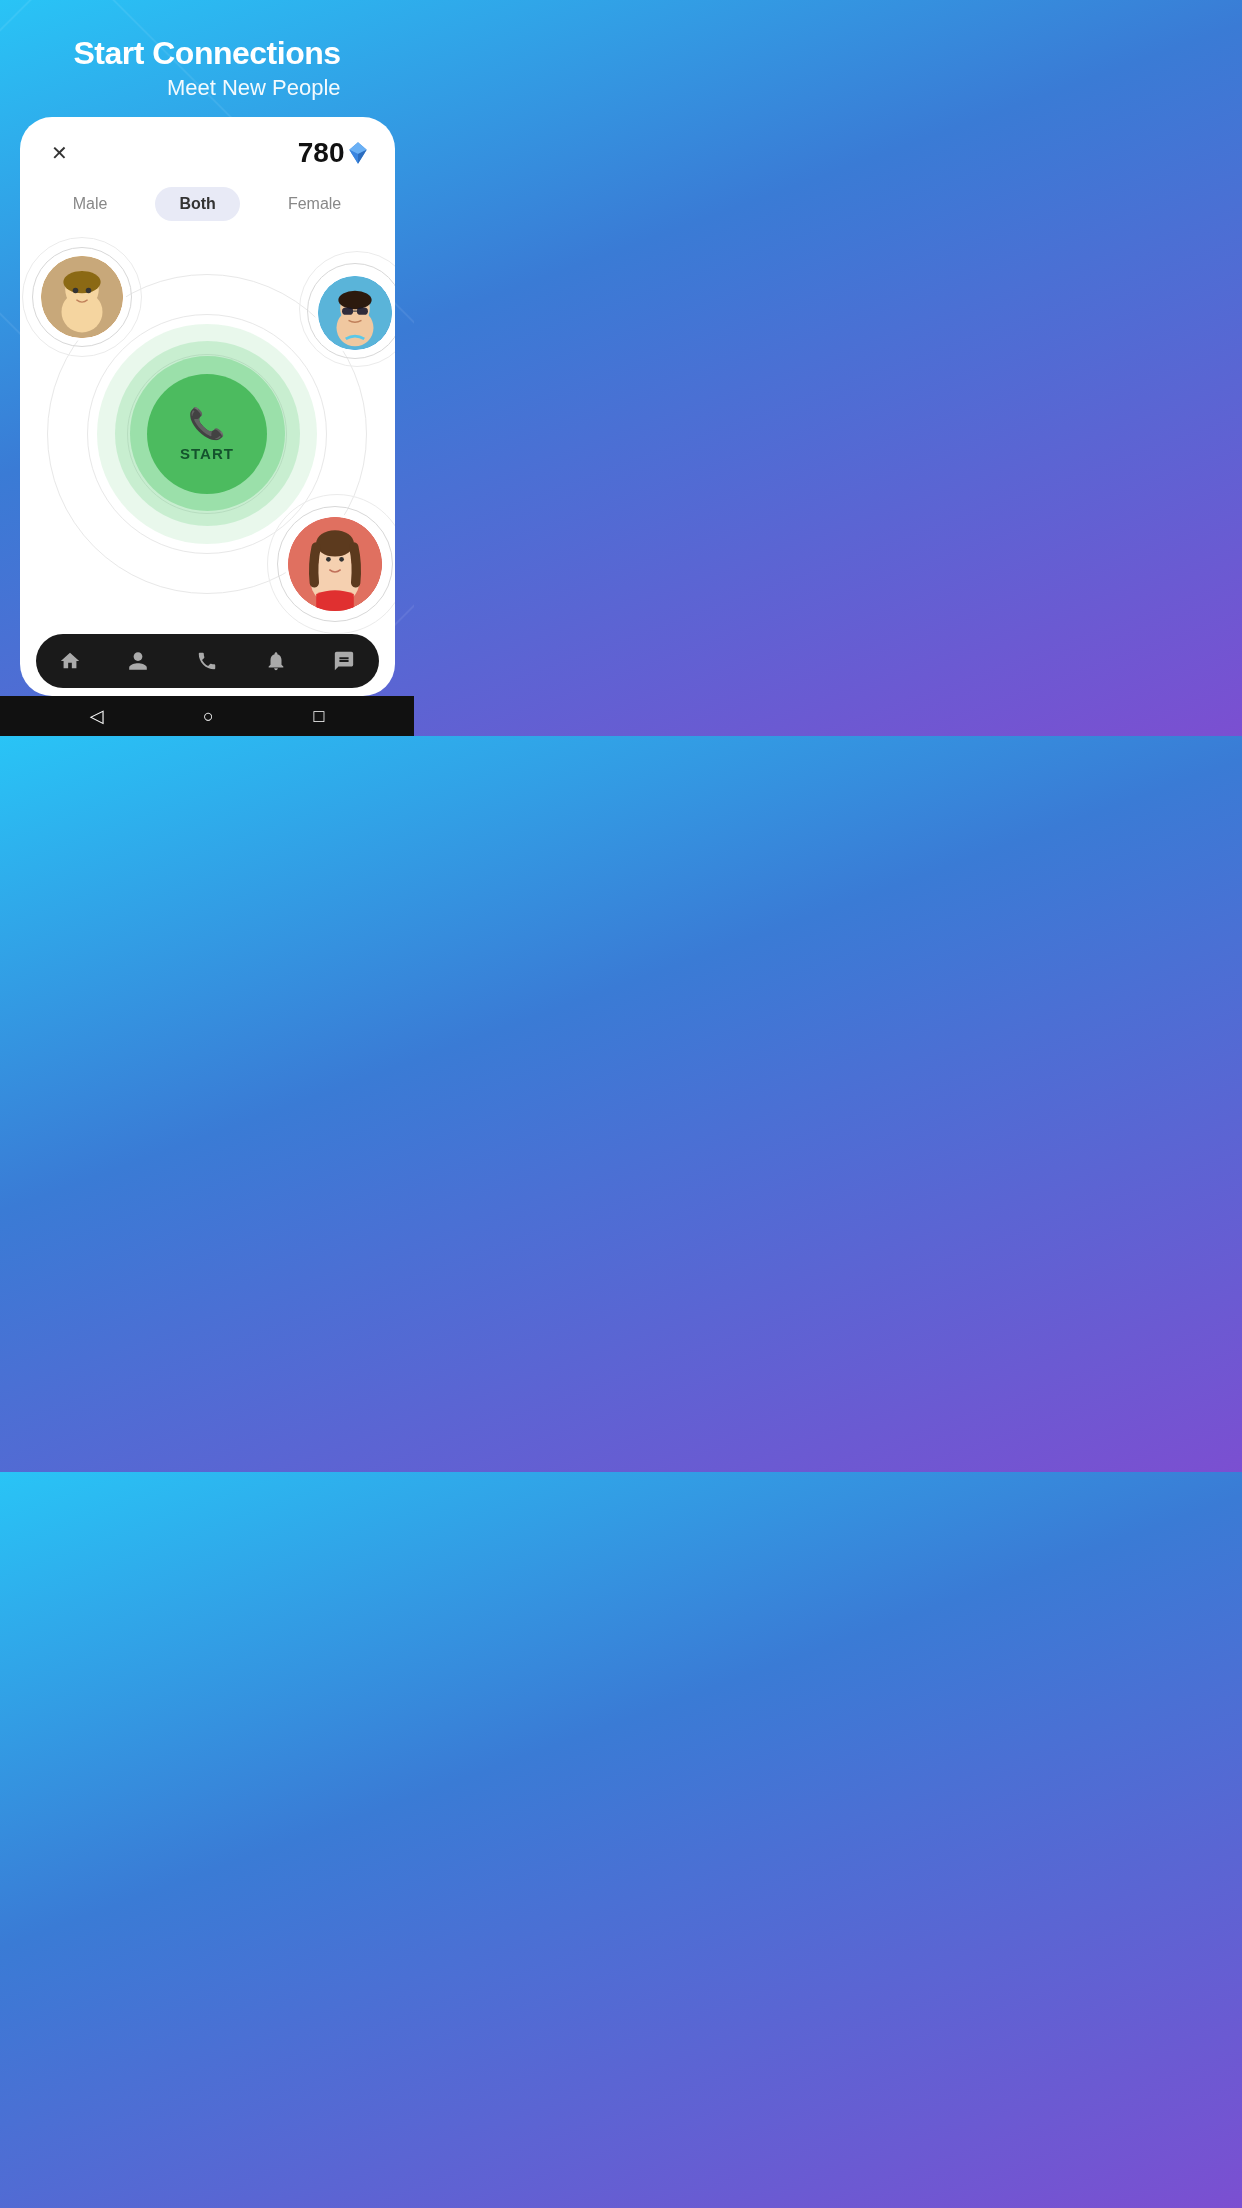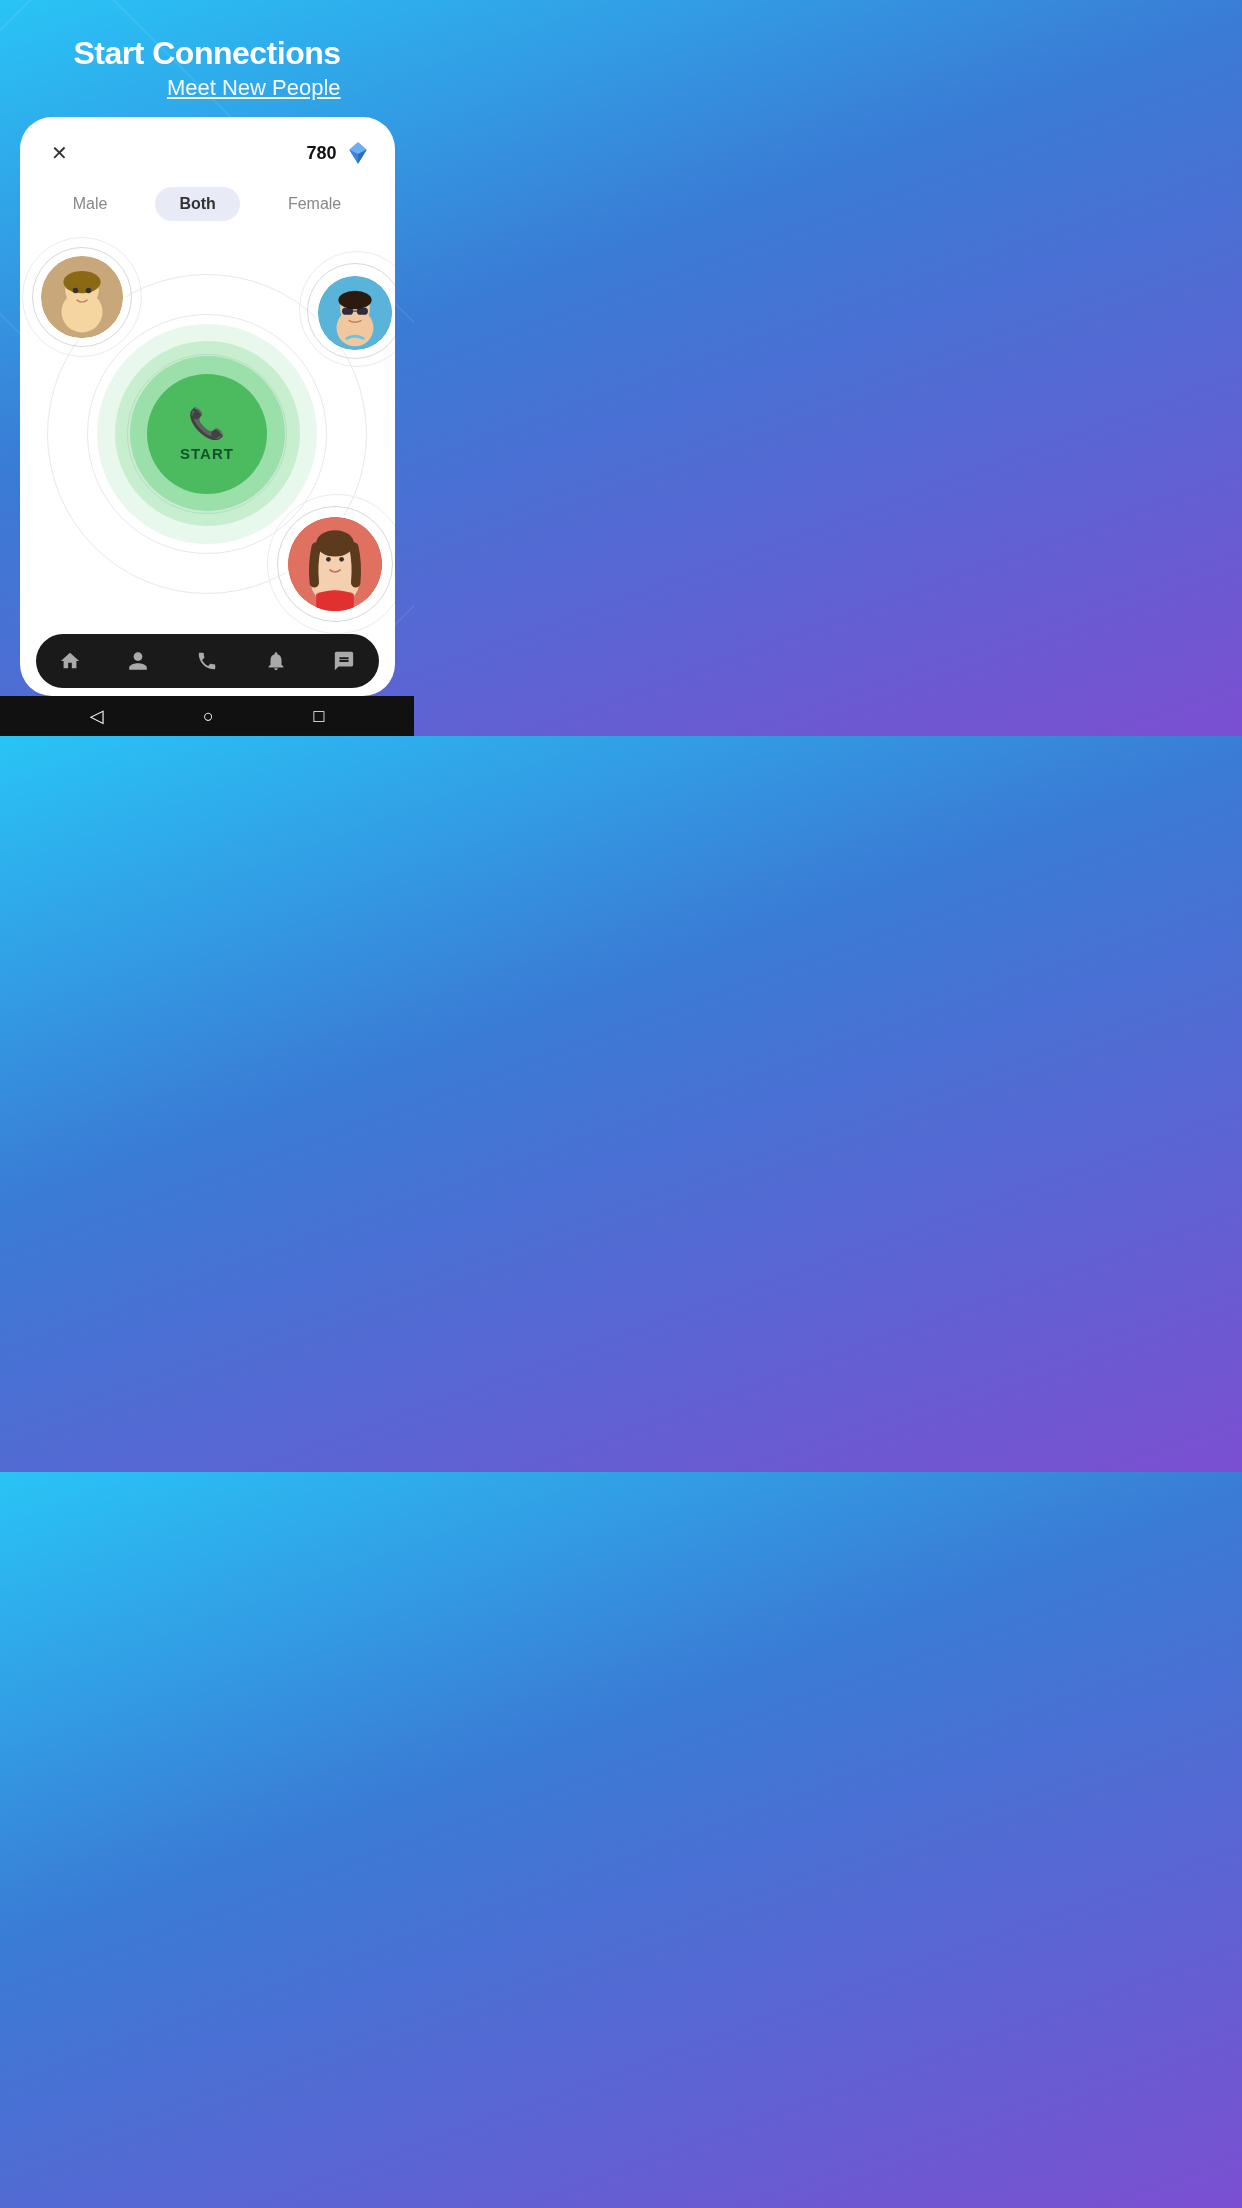--- a/index.html
+++ b/index.html
@@ -57,21 +57,20 @@
       line-height: 1.1;
       letter-spacing: -0.5px;
     }
 
     .header-subtitle {
       color: white;
       font-size: 22px;
       font-weight: 400;
       margin-top: 4px;
       opacity: 0.95;
-      text-decoration: underline;
     }
 
     .phone-card {
       background: white;
       border-radius: 32px;
       width: 375px;
       flex: 1;
       margin: 0 auto;
       overflow: hidden;
       display: flex;
@@ -94,22 +93,21 @@
       align-items: center;
       justify-content: center;
       cursor: pointer;
       font-size: 20px;
       color: #333;
     }
 
     .credits-display {
       display: flex;
       align-items: center;
-      gap: 8px;
-      font-size: 18px;
+      font-size: 28px;
       font-weight: 700;
       color: #111;
     }
 
     .diamond-icon {
       width: 26px;
       height: 26px;
     }
 
     .gender-tabs {

